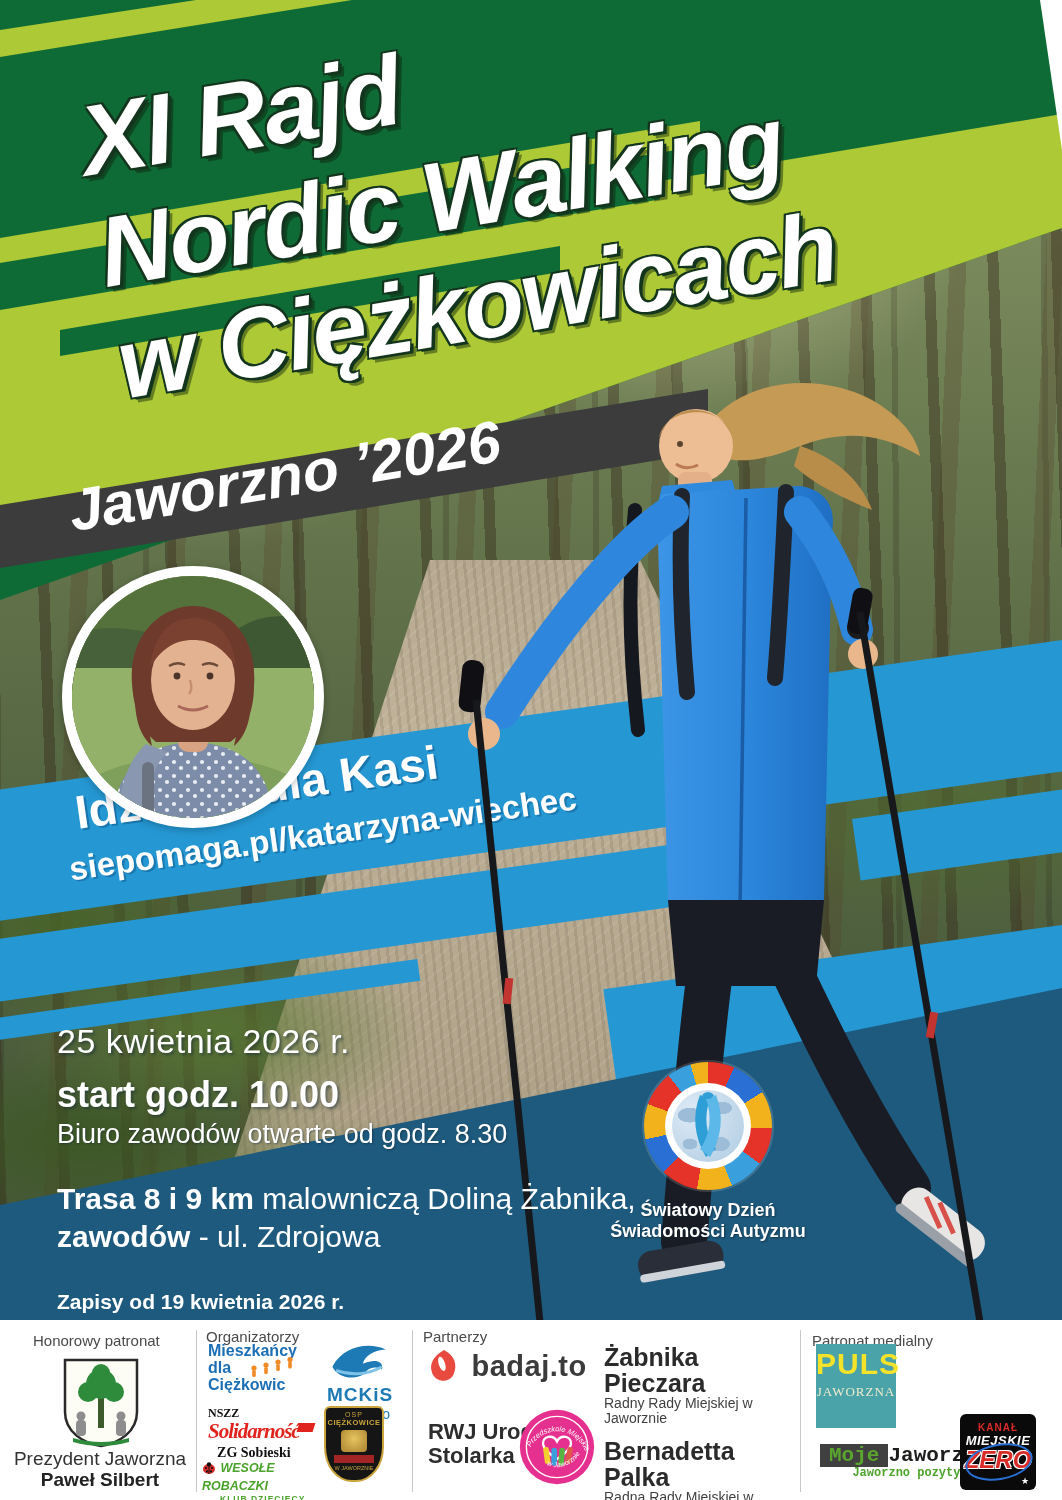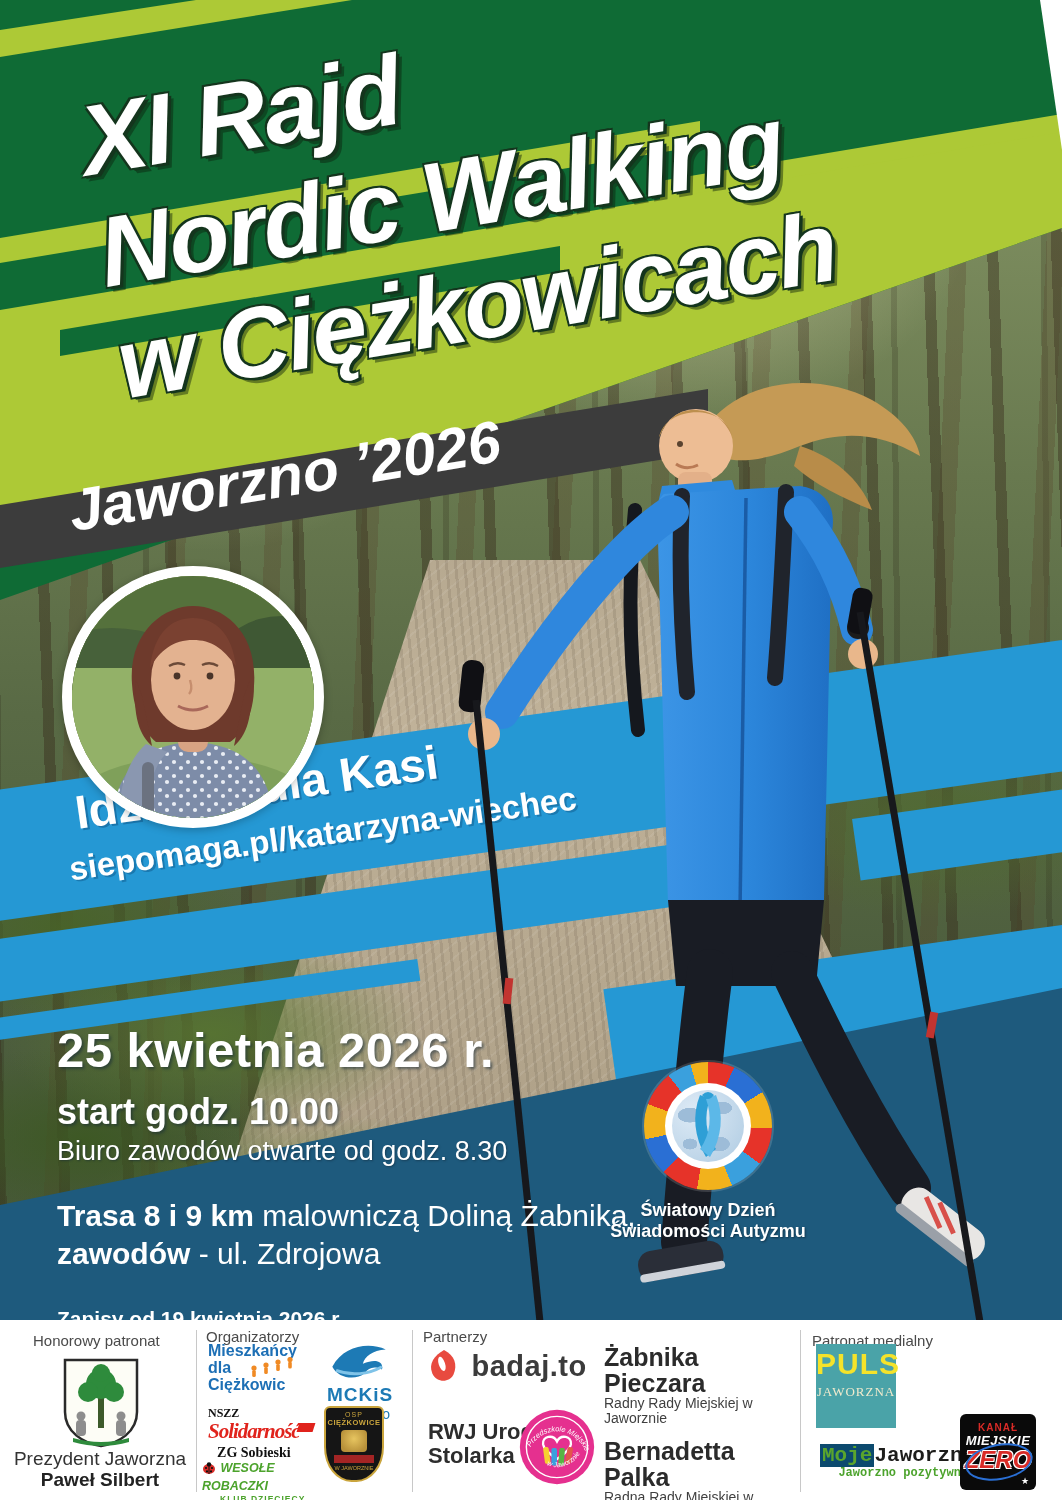--- a/index.html
+++ b/index.html
@@ -75,21 +75,21 @@
 
   
   #panel{left:0;top:0;width:1062px;height:1500px;z-index:5;background:#1e5a7d;
     clip-path:polygon(0 1205px,1062px 988px,1062px 1500px,0 1500px);}
 
   
   #walker{left:380px;top:360px;z-index:6;}
 
   
   #details{left:57px;top:1022px;z-index:7;color:#fff;}
-  #d-date{font-size:49px;font-weight:bold;letter-spacing:.5px;text-shadow:2px 2px 3px rgba(20,40,55,.55);}
+  #d-date{font-size:34px;font-weight:normal;letter-spacing:.5px;text-shadow:2px 2px 3px rgba(20,40,55,.55);}
   #d-start{margin-top:13px;font-size:36px;font-weight:bold;text-shadow:2px 2px 3px rgba(20,40,55,.5);}
   #d-office{margin-top:3px;font-size:27px;font-weight:normal;text-shadow:1px 1px 2px rgba(20,40,55,.5);}
   #d-route{margin-top:32px;font-size:30px;}
   #d-point{margin-top:4px;font-size:30px;}
   .b{font-weight:bold;}
   #d-zap1{margin-top:36px;font-size:21px;font-weight:bold;}
   #d-zap2{margin-top:4px;font-size:21px;font-weight:bold;}
 
   
   #autism{left:598px;top:1062px;z-index:7;width:220px;text-align:center;}
@@ -152,21 +152,21 @@
   #members .name-row{margin-bottom:12px;}
 
   
   #puls{position:absolute;left:12px;top:24px;width:80px;height:84px;background:#4aa3a8;text-align:center;}
   #puls .p1{font-size:30px;font-weight:bold;color:#f5e32a;letter-spacing:1px;line-height:40px;}
   #puls .p2{font-family:"Liberation Serif",serif;font-size:13px;color:#f2ebcd;letter-spacing:1px;}
   #extra{position:absolute;left:106px;top:24px;width:148px;text-align:center;}
   #extra .x1{font-family:"Liberation Serif",serif;font-style:italic;font-size:44px;color:#7cb143;line-height:40px;}
   #extra .x2{margin-top:2px;background:#5f9e3e;color:#fff;font-size:6.8px;font-weight:bold;letter-spacing:.4px;padding:2px 0;}
   #moje{position:absolute;left:16px;top:124px;font-family:"Liberation Mono",monospace;white-space:nowrap;}
-  #moje .m1{font-size:21px;font-weight:bold;color:#5aa52d;background:#0c4a6e;padding:0 2px;}
+  #moje .m1{font-size:21px;font-weight:bold;color:#5aa52d;background:#404040;padding:0 9px;}
   #moje .m2{font-size:21px;font-weight:bold;color:#1d1d1b;}
   #moje .m3{display:block;font-size:12px;font-weight:bold;color:#4ca32c;text-align:right;line-height:12px;}
   #zero{position:absolute;left:156px;top:94px;width:76px;height:76px;background:#0a0a0a;border-radius:6px;
     text-align:center;overflow:hidden;}
   #zero .ell{position:absolute;left:5px;top:30px;width:64px;height:32px;border:2px solid #2a6fd4;border-radius:50%;
     transform:rotate(-10deg);}
   #zero .z1{display:block;margin-top:8px;font-size:10px;font-weight:bold;color:#d92b27;letter-spacing:1px;}
   #zero .z2{display:block;font-size:13px;font-weight:bold;font-style:italic;color:#fff;letter-spacing:.5px;}
   #zero .z3{display:block;font-size:24px;font-weight:bold;font-style:italic;color:#d92b27;line-height:24px;
     text-shadow:-1px -1px 0 #fff,1px -1px 0 #fff,-1px 1px 0 #fff,1px 1px 0 #fff;}

